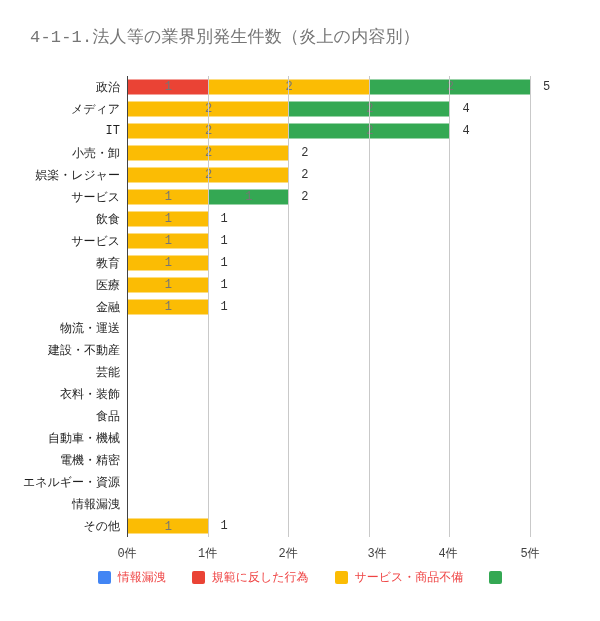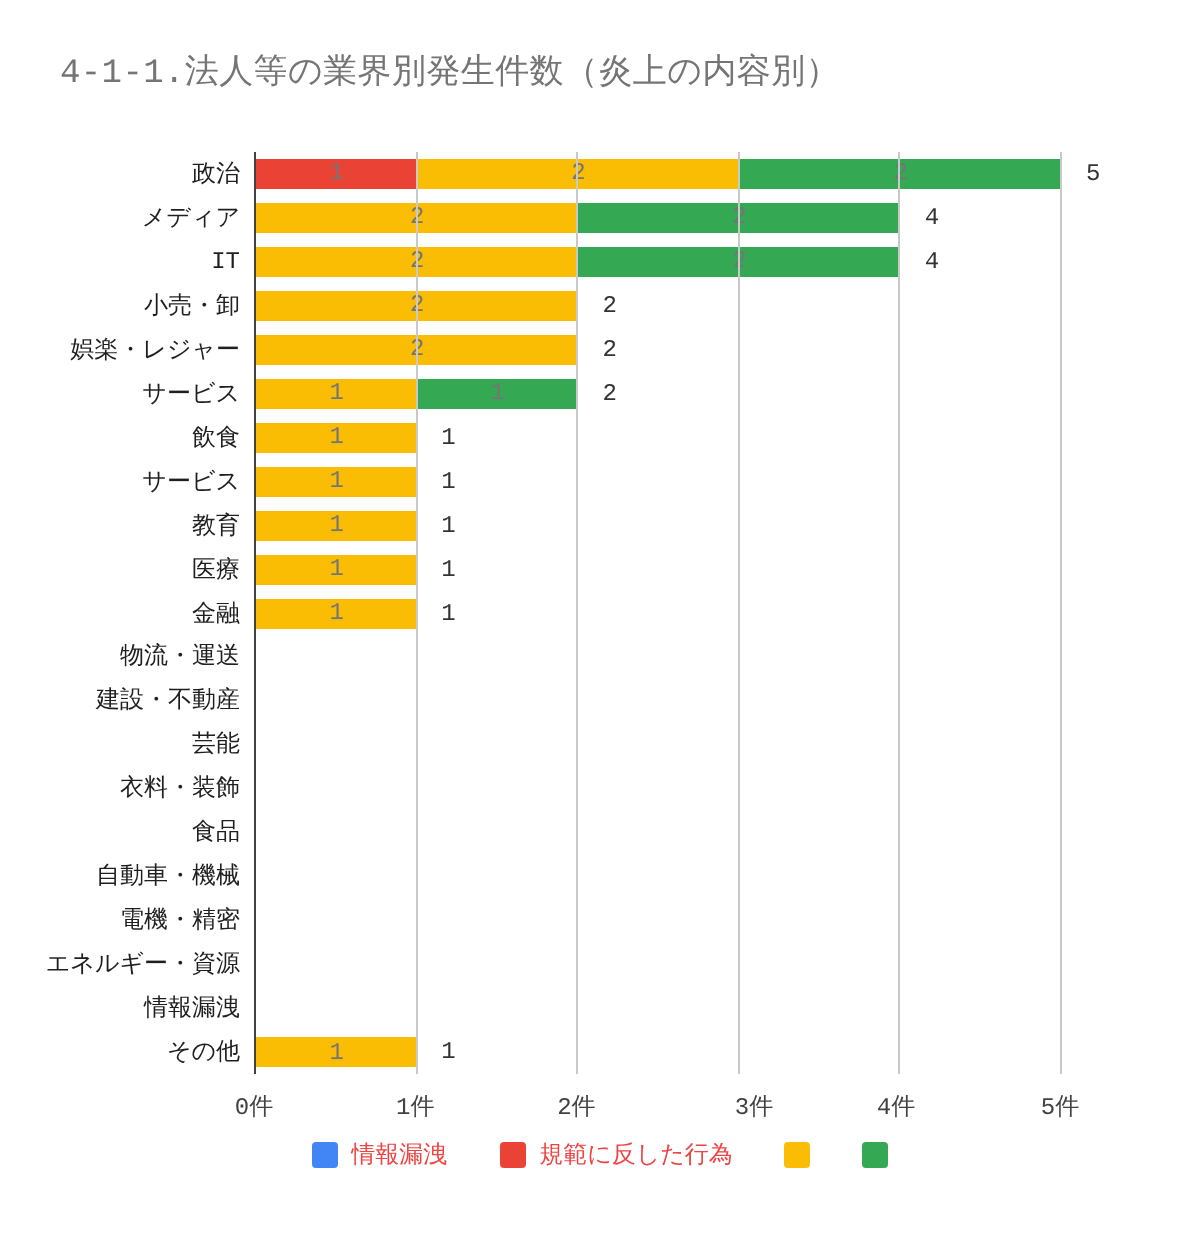--- a/index.html
+++ b/index.html
@@ -231,18 +231,19 @@
       <div class="legend-item">
         <span class="legend-swatch" style="background: rgb(66, 133, 244);"></span>
         <span class="legend-label">情報漏洩</span>
       </div>
       <div class="legend-item">
         <span class="legend-swatch" style="background: rgb(234, 67, 53);"></span>
         <span class="legend-label">規範に反した行為</span>
       </div>
       <div class="legend-item">
         <span class="legend-swatch" style="background: rgb(251, 188, 4);"></span>
+        <span class="legend-label">サービス・商品不備</span>
       </div>
       <div class="legend-item">
         <span class="legend-swatch" style="background: rgb(52, 168, 83);"></span>
       </div>
     </div>
 </div>
 
 </body></html>

